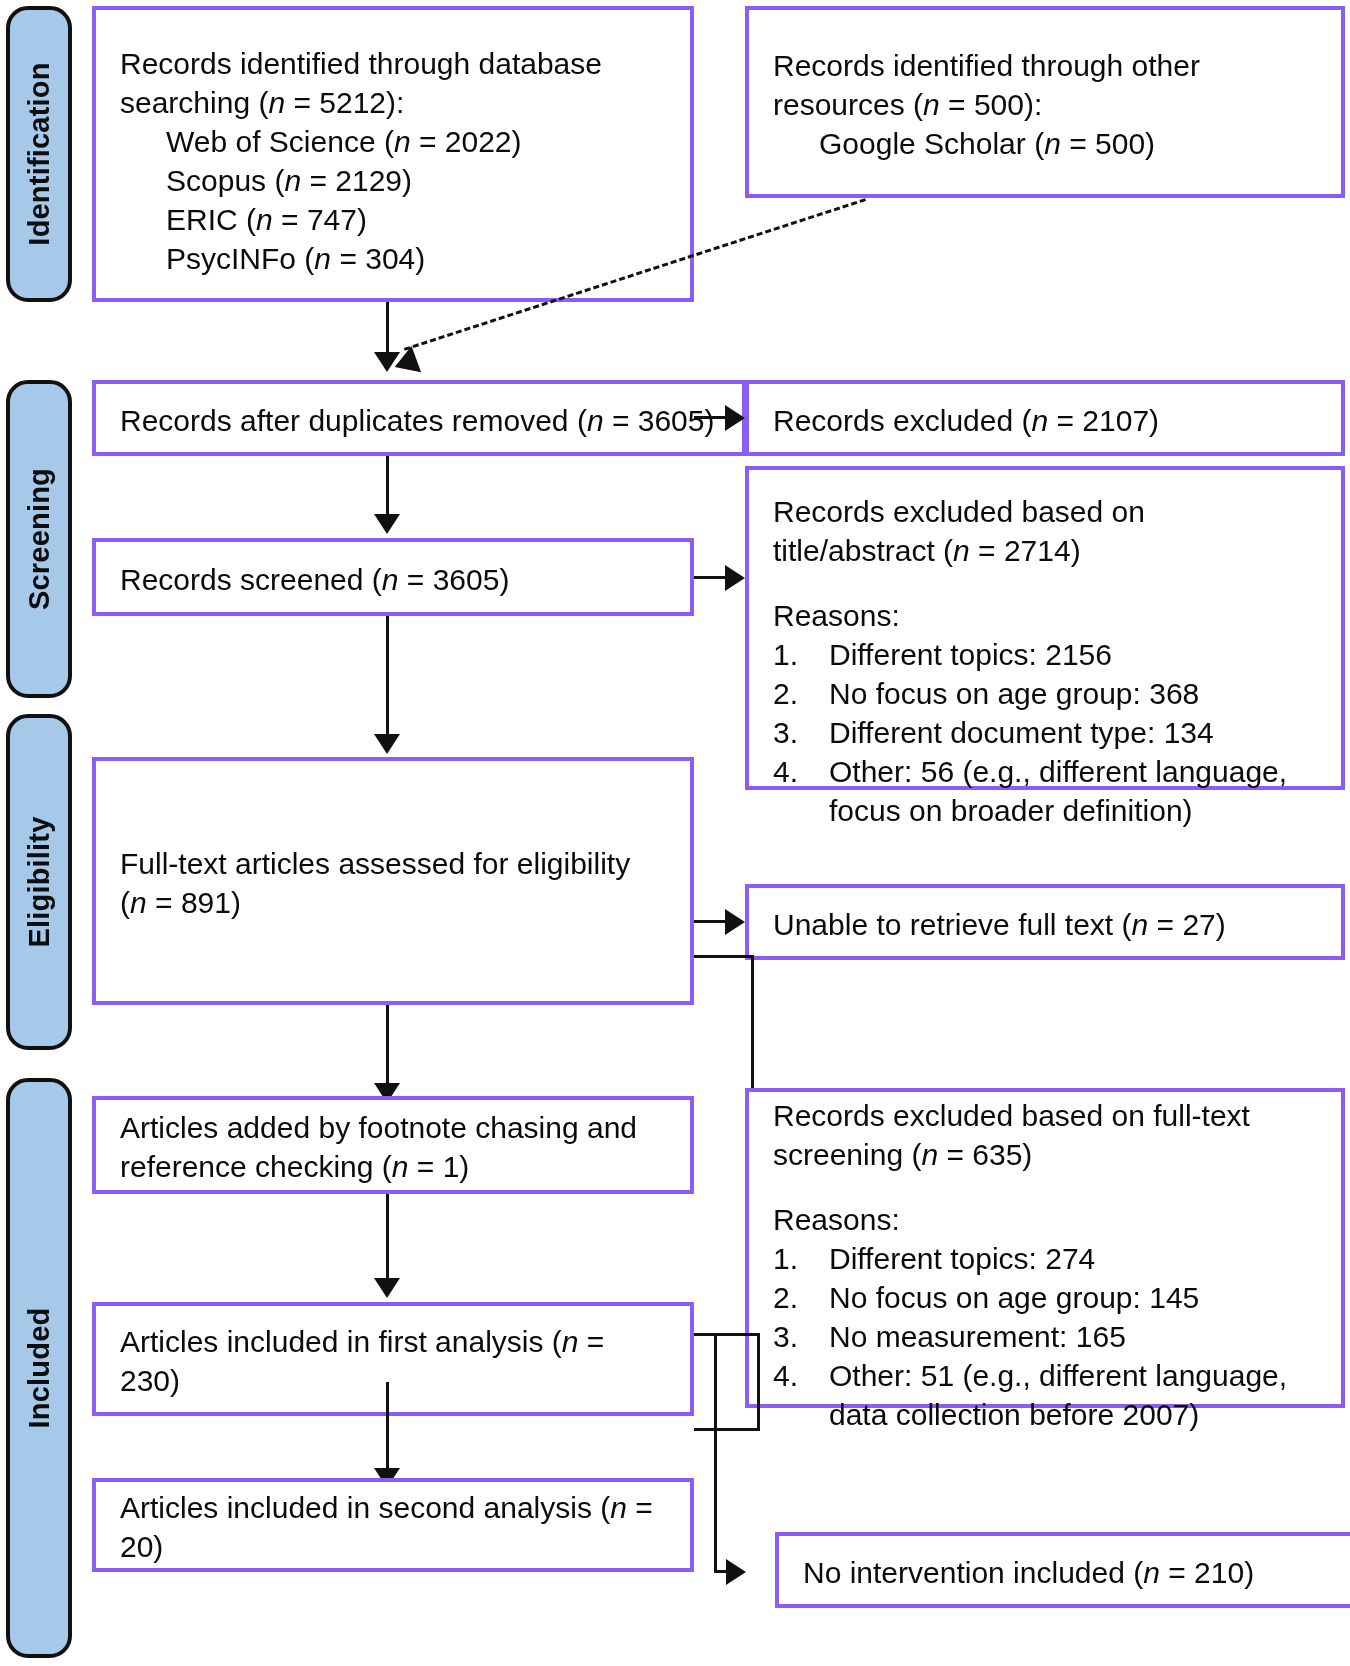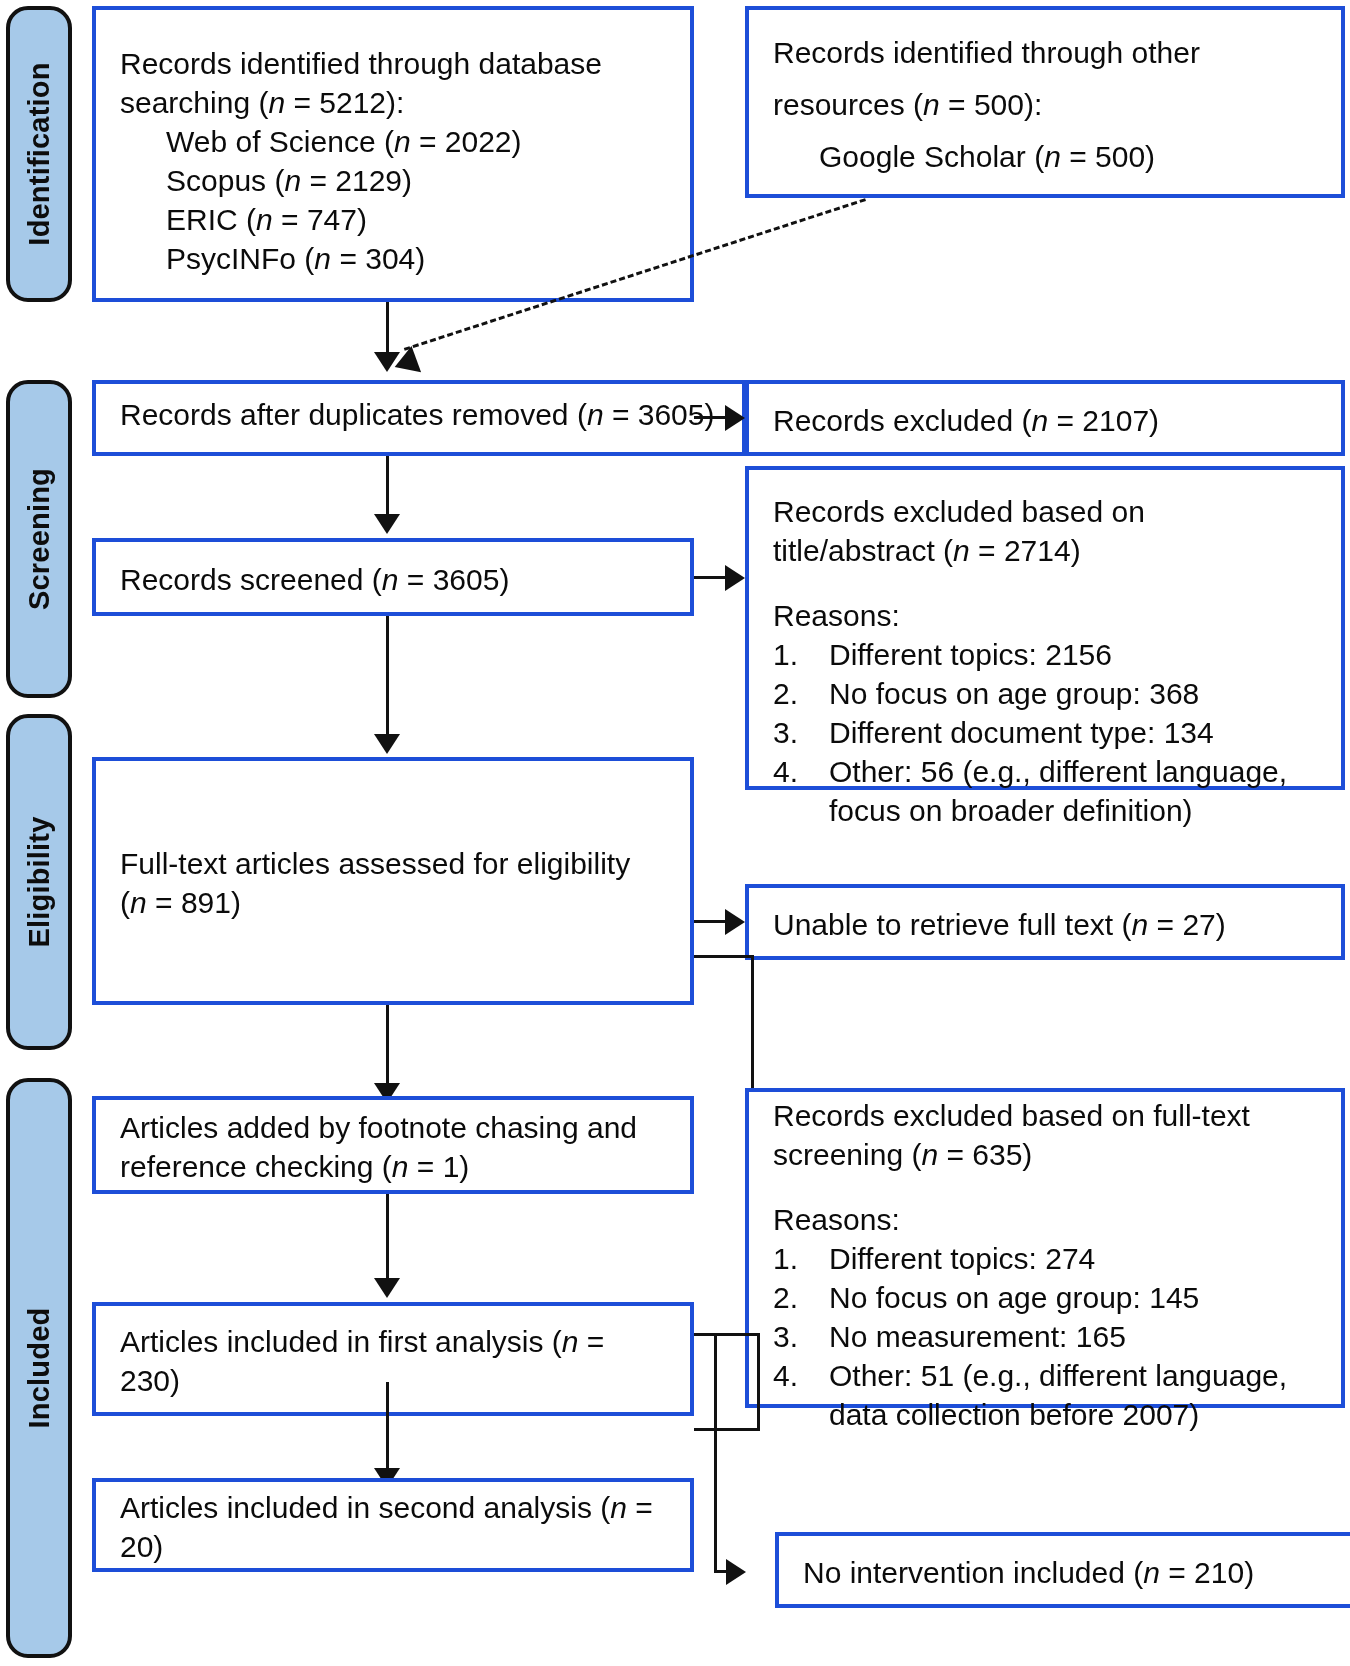--- a/index.html
+++ b/index.html
@@ -22,21 +22,21 @@
     font-weight:bold;
     font-size:29px;
     letter-spacing:.2px;
     color:#0d0d0d;
   }
 
   
   .box{
     position:absolute;
     background:#ffffff;
-    border:4px solid #1d4ed8;
+    border:4px solid #8b5cf6;
     box-sizing:border-box;
     padding:22px 24px 18px 24px;
     font-size:30px;
     line-height:1.30;
     color:#0b0b0b;
   }
   .box.vcenter{display:flex;flex-direction:column;justify-content:center;}
   .box p{margin:0;}
   .indent{padding-left:46px;}
   .gap{height:26px;}
@@ -105,33 +105,33 @@
 
   <div class="box" style="left:92px;top:6px;width:602px;height:296px;padding-top:34px;">
     <p>Records identified through database</p>
     <p><span>searching (</span><em class="n">n</em><span> = 5212):</span></p>
     <p class="indent"><span>Web of Science</span> (<em class="n">n</em> = <span>2022</span>)</p>
     <p class="indent"><span>Scopus</span> (<em class="n">n</em> = <span>2129</span>)</p>
     <p class="indent"><span>ERIC</span> (<em class="n">n</em> = <span>747</span>)</p>
     <p class="indent"><span>PsycINFo</span> (<em class="n">n</em> = <span>304</span>)</p>
   </div>
 
-  <div class="box vcenter" style="left:745px;top:6px;width:600px;height:192px;gap:13px;">
+  <div class="box vcenter" style="left:745px;top:6px;width:600px;height:192px;">
     <p>Records identified through other</p>
     <p><span>resources (</span><em class="n">n</em><span> = 500):</span></p>
     <p class="indent"><span>Google Scholar</span> (<em class="n">n</em> = <span>500</span>)</p>
   </div>
 
   <div class="dashed" style="left:866px;top:201px;width:485px;transform:rotate(162deg);"></div>
   <div class="arrow-dash" style="left:394px;top:349px;transform:rotate(160deg);"></div>
 
   <div class="vline" style="left:386px;top:302px;height:54px;"></div>
   <div class="arrow-down" style="left:374px;top:352px;"></div>
 
-  <div class="box vcenter" style="left:92px;top:380px;width:654px;height:76px;justify-content:flex-end;">
+  <div class="box vcenter" style="left:92px;top:380px;width:654px;height:76px;">
     <p><span>Records after duplicates removed (</span><em class="n">n</em><span> = 3605)</span></p>
   </div>
 
   <div class="box vcenter" style="left:745px;top:380px;width:600px;height:76px;">
     <p><span>Records excluded (</span><em class="n">n</em><span> = 2107)</span></p>
   </div>
 
   <div class="hline" style="left:694px;top:416px;width:34px;"></div>
   <div class="arrow-right" style="left:725px;top:405px;"></div>
 

